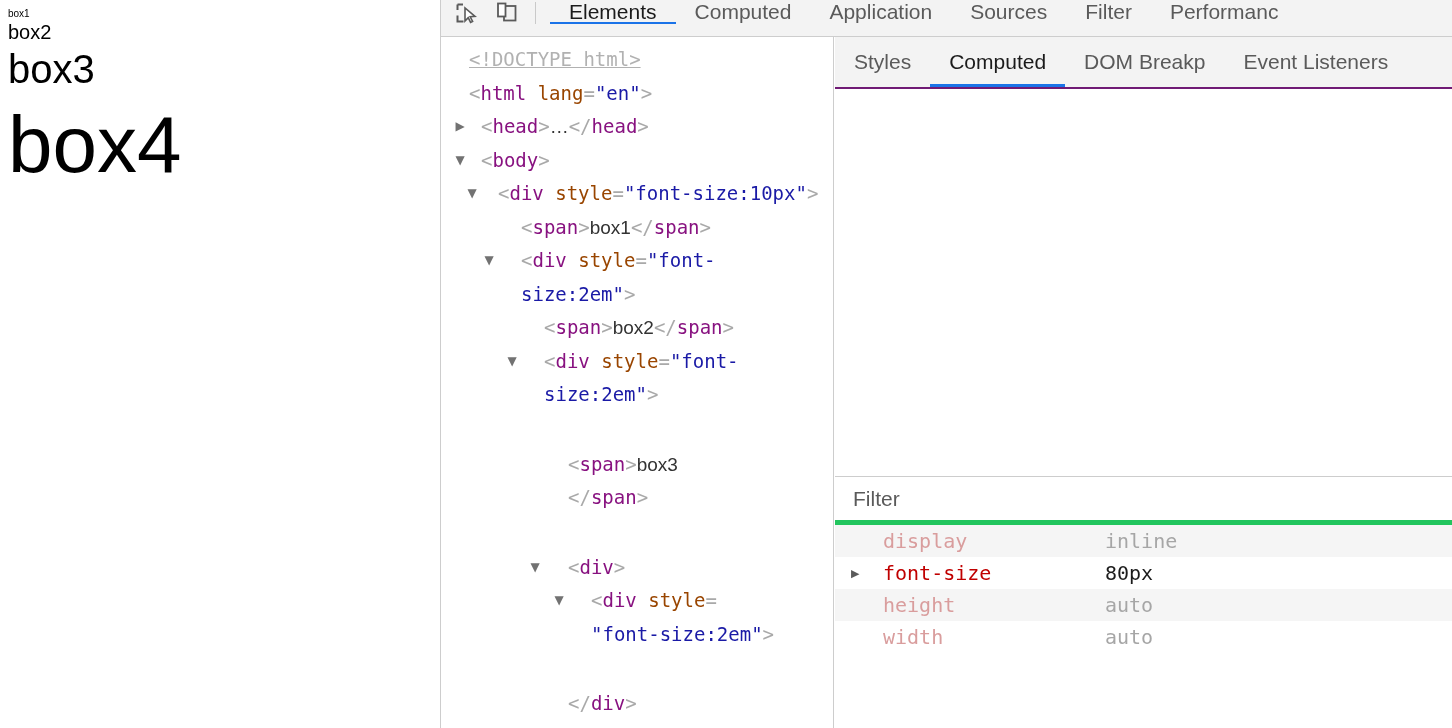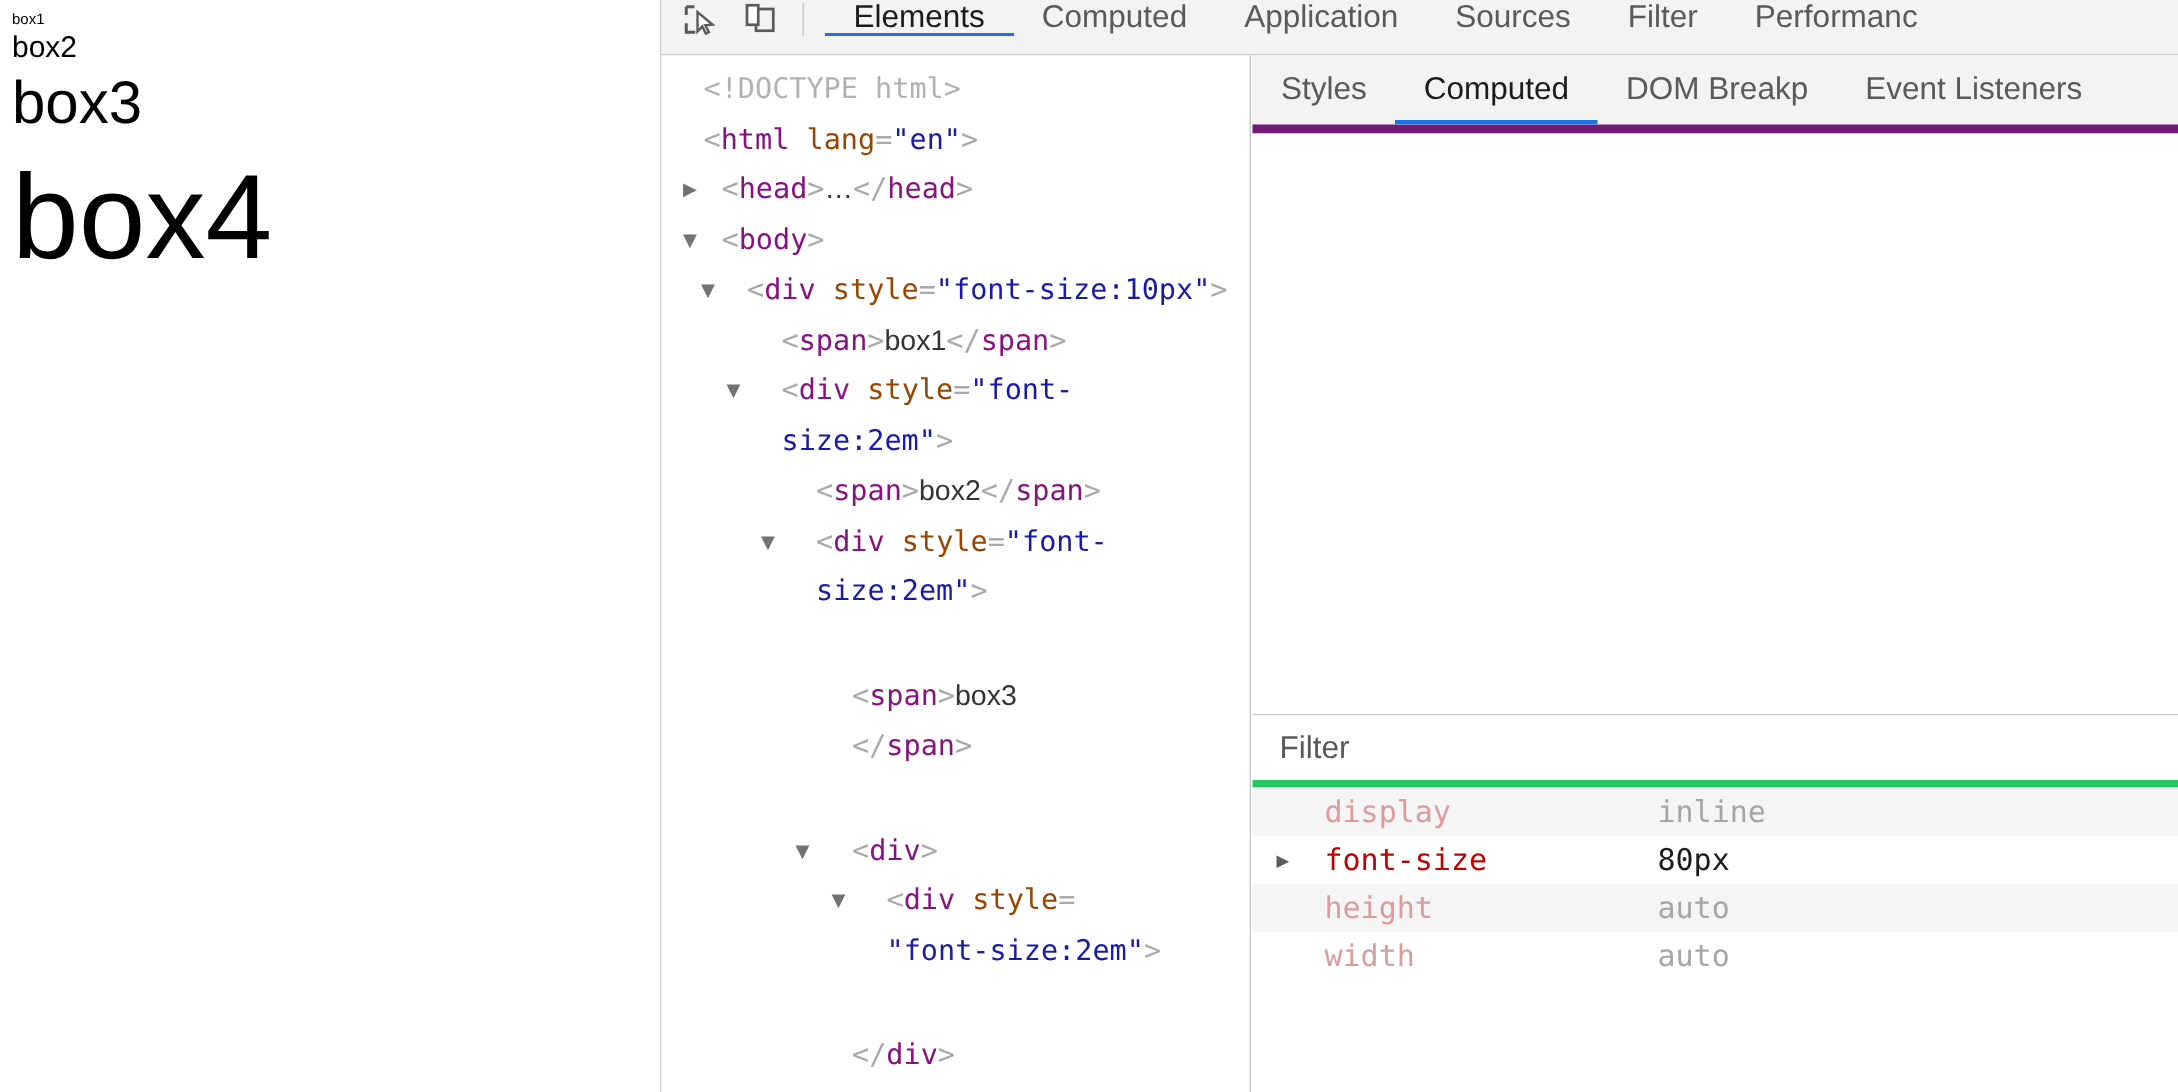--- a/index.html
+++ b/index.html
@@ -128,21 +128,21 @@
     line-height: 33.5px;
     text-align: center;
   }
   .tw-0 { left: 12px; }
   .tw-1 { left: 24px; }
   .tw-2 { left: 41px; }
   .tw-3 { left: 64px; }
   .tw-4 { left: 87px; }
   .tw-5 { left: 111px; }
 
-  .c-doctype { color: #b1b1b1; }
+  .c-doctype { color: #b1b1b1; text-decoration: underline; }
   .c-bracket { color: #a9a9a9; }
   .c-tag     { color: #881280; }
   .c-attr    { color: #994500; }
   .c-val     { color: #1a1aa6; }
   .c-text    { color: #333333; font-family: "Liberation Sans", sans-serif; }
   .c-ref     { color: #888888; font-style: italic; }
   .c-eq      { color: #888888; }
 
   .ellipsis-badge {
     position: absolute;
@@ -159,21 +159,21 @@
   
   #sidebar-pane {
     position: absolute;
     left: 394px; top: 37px;
     width: 618px; height: 691px;
     background: #ffffff;
   }
   #sb-tabbar {
     height: 52px;
     background: #f3f3f3;
-    border-bottom: 6px solid #701a75;
+    border-bottom: 2px solid #701a75;
     display: flex; align-items: stretch;
     overflow: hidden;
   }
   .sb-tab {
     display: flex; align-items: center;
     padding: 0 19px;
     font-size: 21px;
     color: #5a5a5a;
     white-space: nowrap;
     cursor: pointer;

